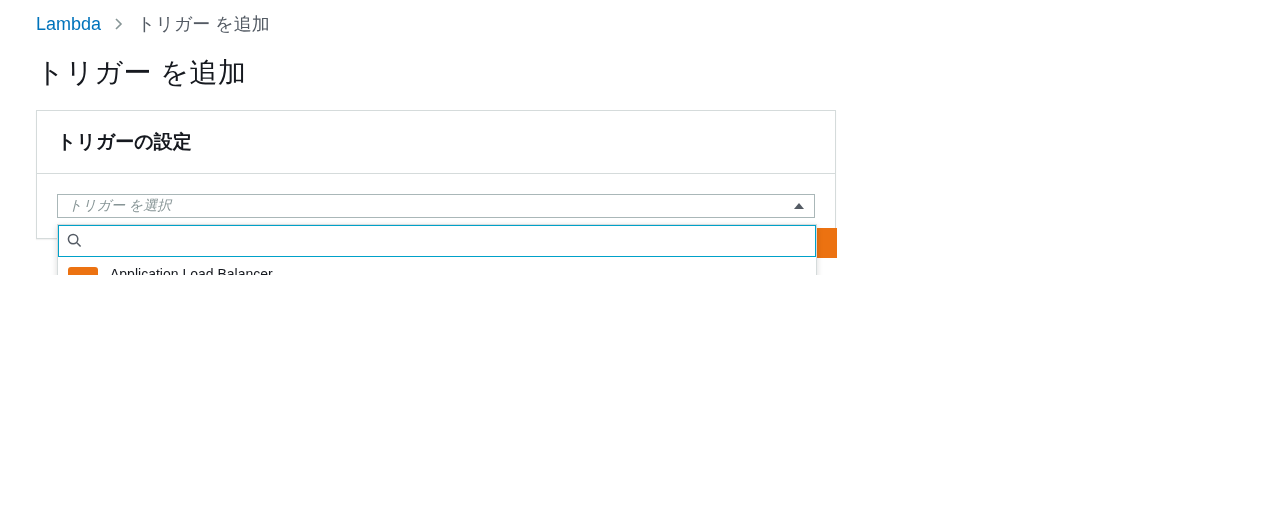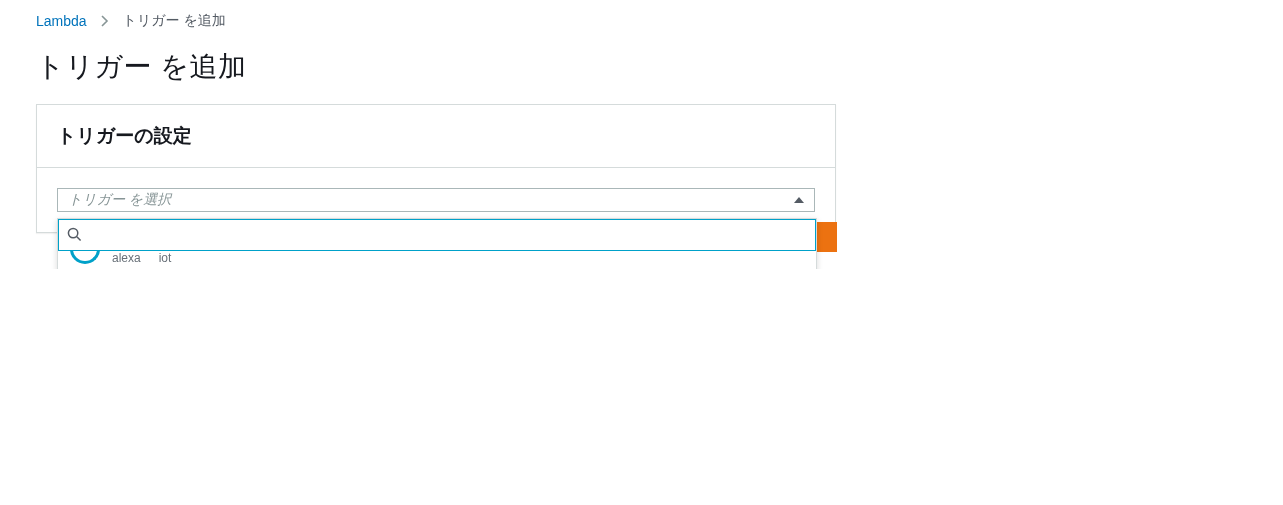--- a/index.html
+++ b/index.html
@@ -9,21 +9,21 @@
     color: #16191f;
     font-size: 14px;
   }
   .page {
     padding: 12px 36px 36px 36px;
   }
   .breadcrumb {
     display: flex;
     align-items: center;
     gap: 14px;
-    font-size: 14px;
+    font-size: 18px;
     margin-bottom: 18px;
   }
   .breadcrumb a {
     color: #0073bb;
     text-decoration: none;
   }
   .chev {
     color: #879596;
     display: inline-flex;
   }
@@ -193,29 +193,20 @@
                   <circle cx="6.5" cy="6.5" r="5" stroke="#545b64" stroke-width="1.6" fill="none"></circle>
                   <line x1="10.5" y1="10.5" x2="14.5" y2="14.5" stroke="#545b64" stroke-width="1.6"></line>
                 </svg>
             </span>
             <input class="search-input" type="text" placeholder="" style="">
           </div>
         </div>
 
         <div class="options">
 
-          <div class="option partial">
-            <div class="svc-icon partial-alexa"></div>
-            <div class="opt-text">
-              <div class="opt-tags">
-                <span>alexa</span>
-                <span>iot</span>
-              </div>
-            </div>
-          </div>
 
           <div class="option">
             <div class="svc-icon orange">
               <svg width="18" height="18" viewBox="0 0 18 18">
                   <circle cx="4" cy="9" r="3" stroke="#fff" stroke-width="1.4" fill="none"></circle>
                   <circle cx="14" cy="4" r="2" fill="#fff"></circle>
                   <circle cx="14" cy="14" r="2" fill="#fff"></circle>
                   <line x1="7" y1="9" x2="12" y2="4" stroke="#fff" stroke-width="1.4"></line>
                   <line x1="7" y1="9" x2="12" y2="14" stroke="#fff" stroke-width="1.4"></line>
                 </svg>

